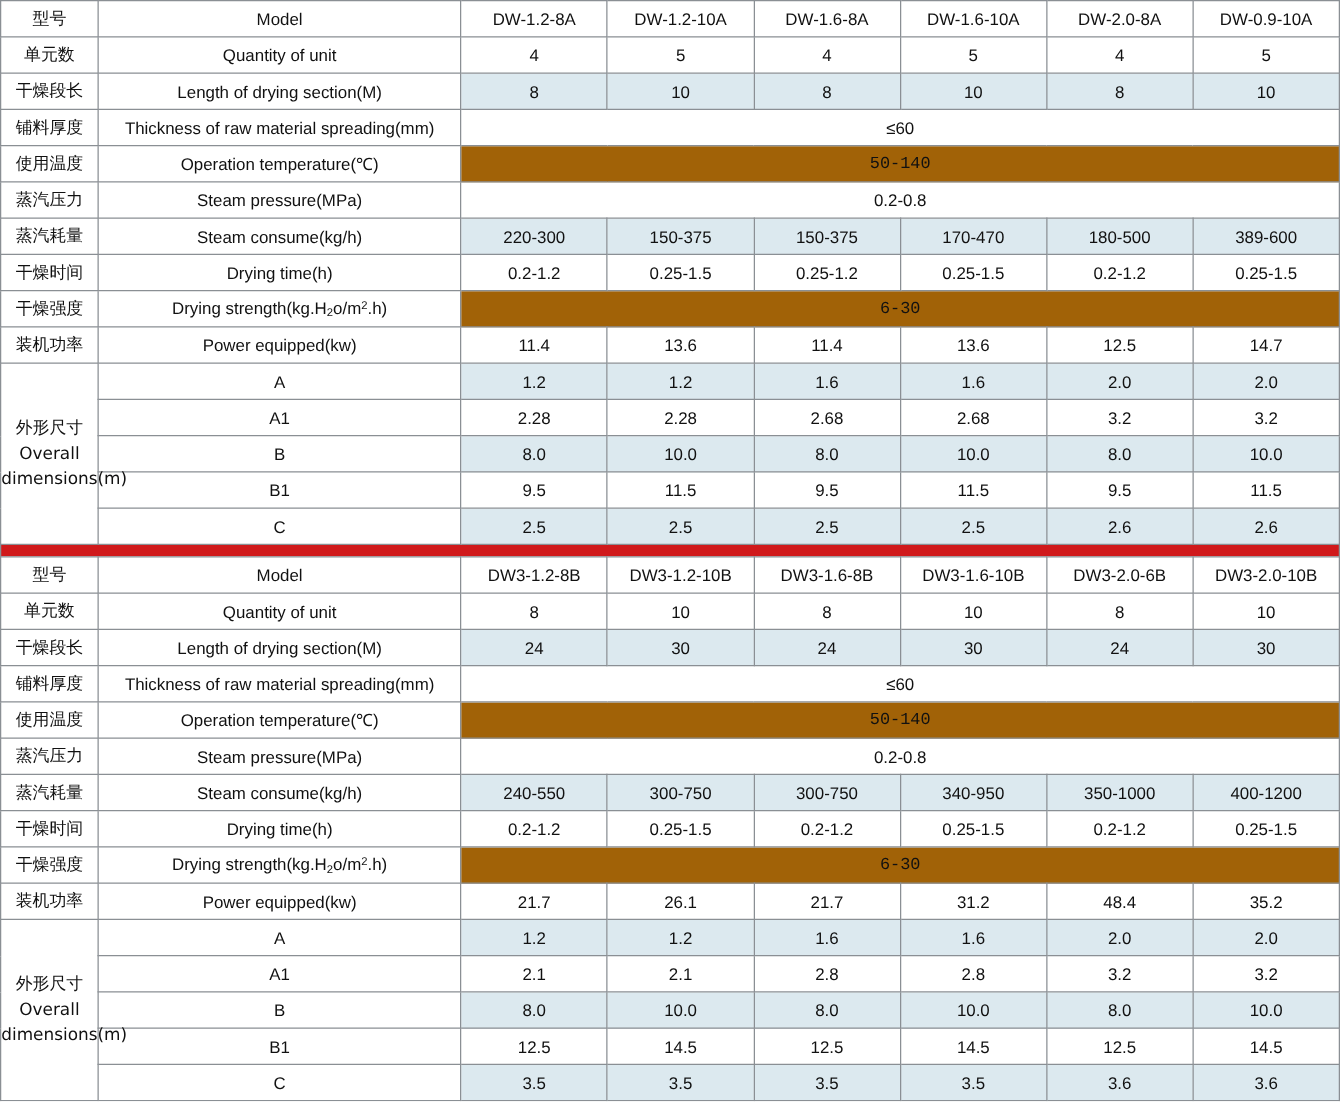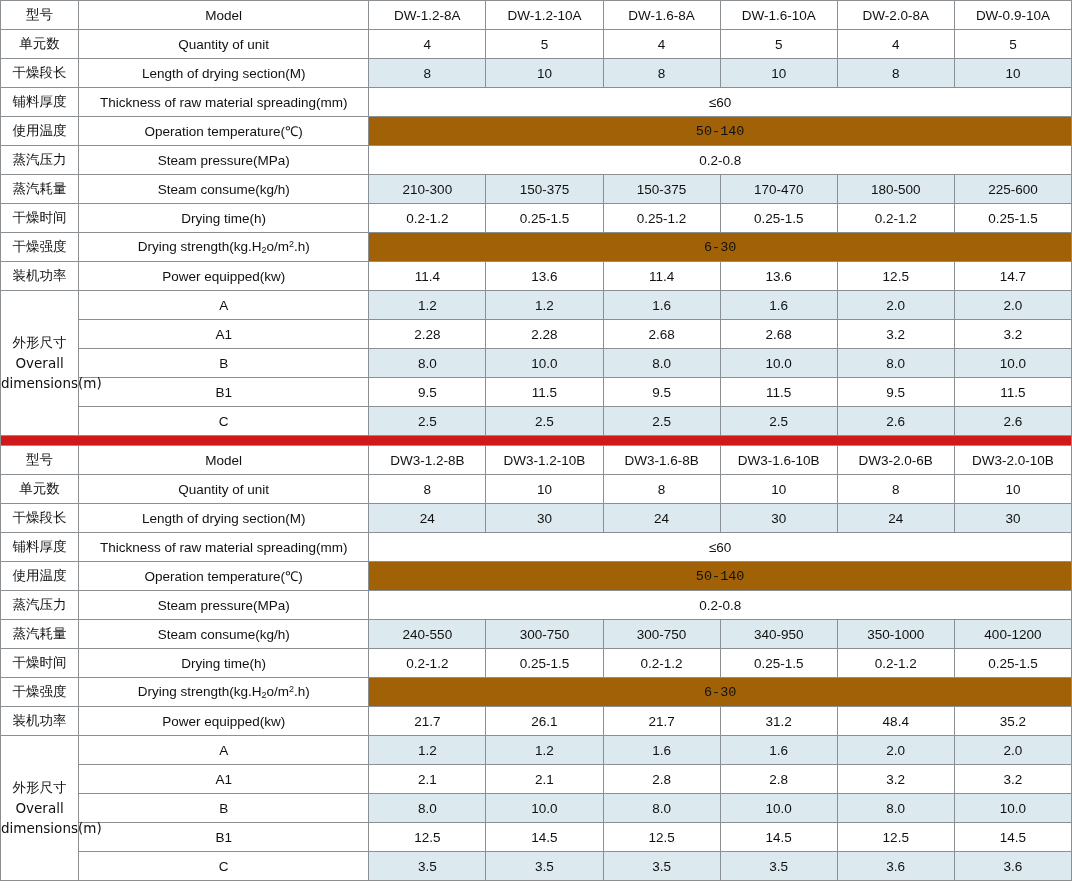--- a/index.html
+++ b/index.html
@@ -128,26 +128,26 @@
           <td colspan="6" class="span-all tint">50-140</td>
         </tr>
         <tr>
           <td class="label-cn">蒸汽压力</td>
           <td class="desc">Steam pressure(MPa)</td>
           <td colspan="6" class="span-all">0.2-0.8</td>
         </tr>
         <tr>
           <td class="label-cn">蒸汽耗量</td>
           <td class="desc">Steam consume(kg/h)</td>
-          <td class="val tint">210-300</td>
+          <td class="val tint">220-300</td>
           <td class="val tint">150-375</td>
           <td class="val tint">150-375</td>
           <td class="val tint">170-470</td>
           <td class="val tint">180-500</td>
-          <td class="val tint">225-600</td>
+          <td class="val tint">389-600</td>
         </tr>
         <tr>
           <td class="label-cn">干燥时间</td>
           <td class="desc">Drying time(h)</td>
           <td class="val">0.2-1.2</td>
           <td class="val">0.25-1.5</td>
           <td class="val">0.25-1.2</td>
           <td class="val">0.25-1.5</td>
           <td class="val">0.2-1.2</td>
           <td class="val">0.25-1.5</td>

